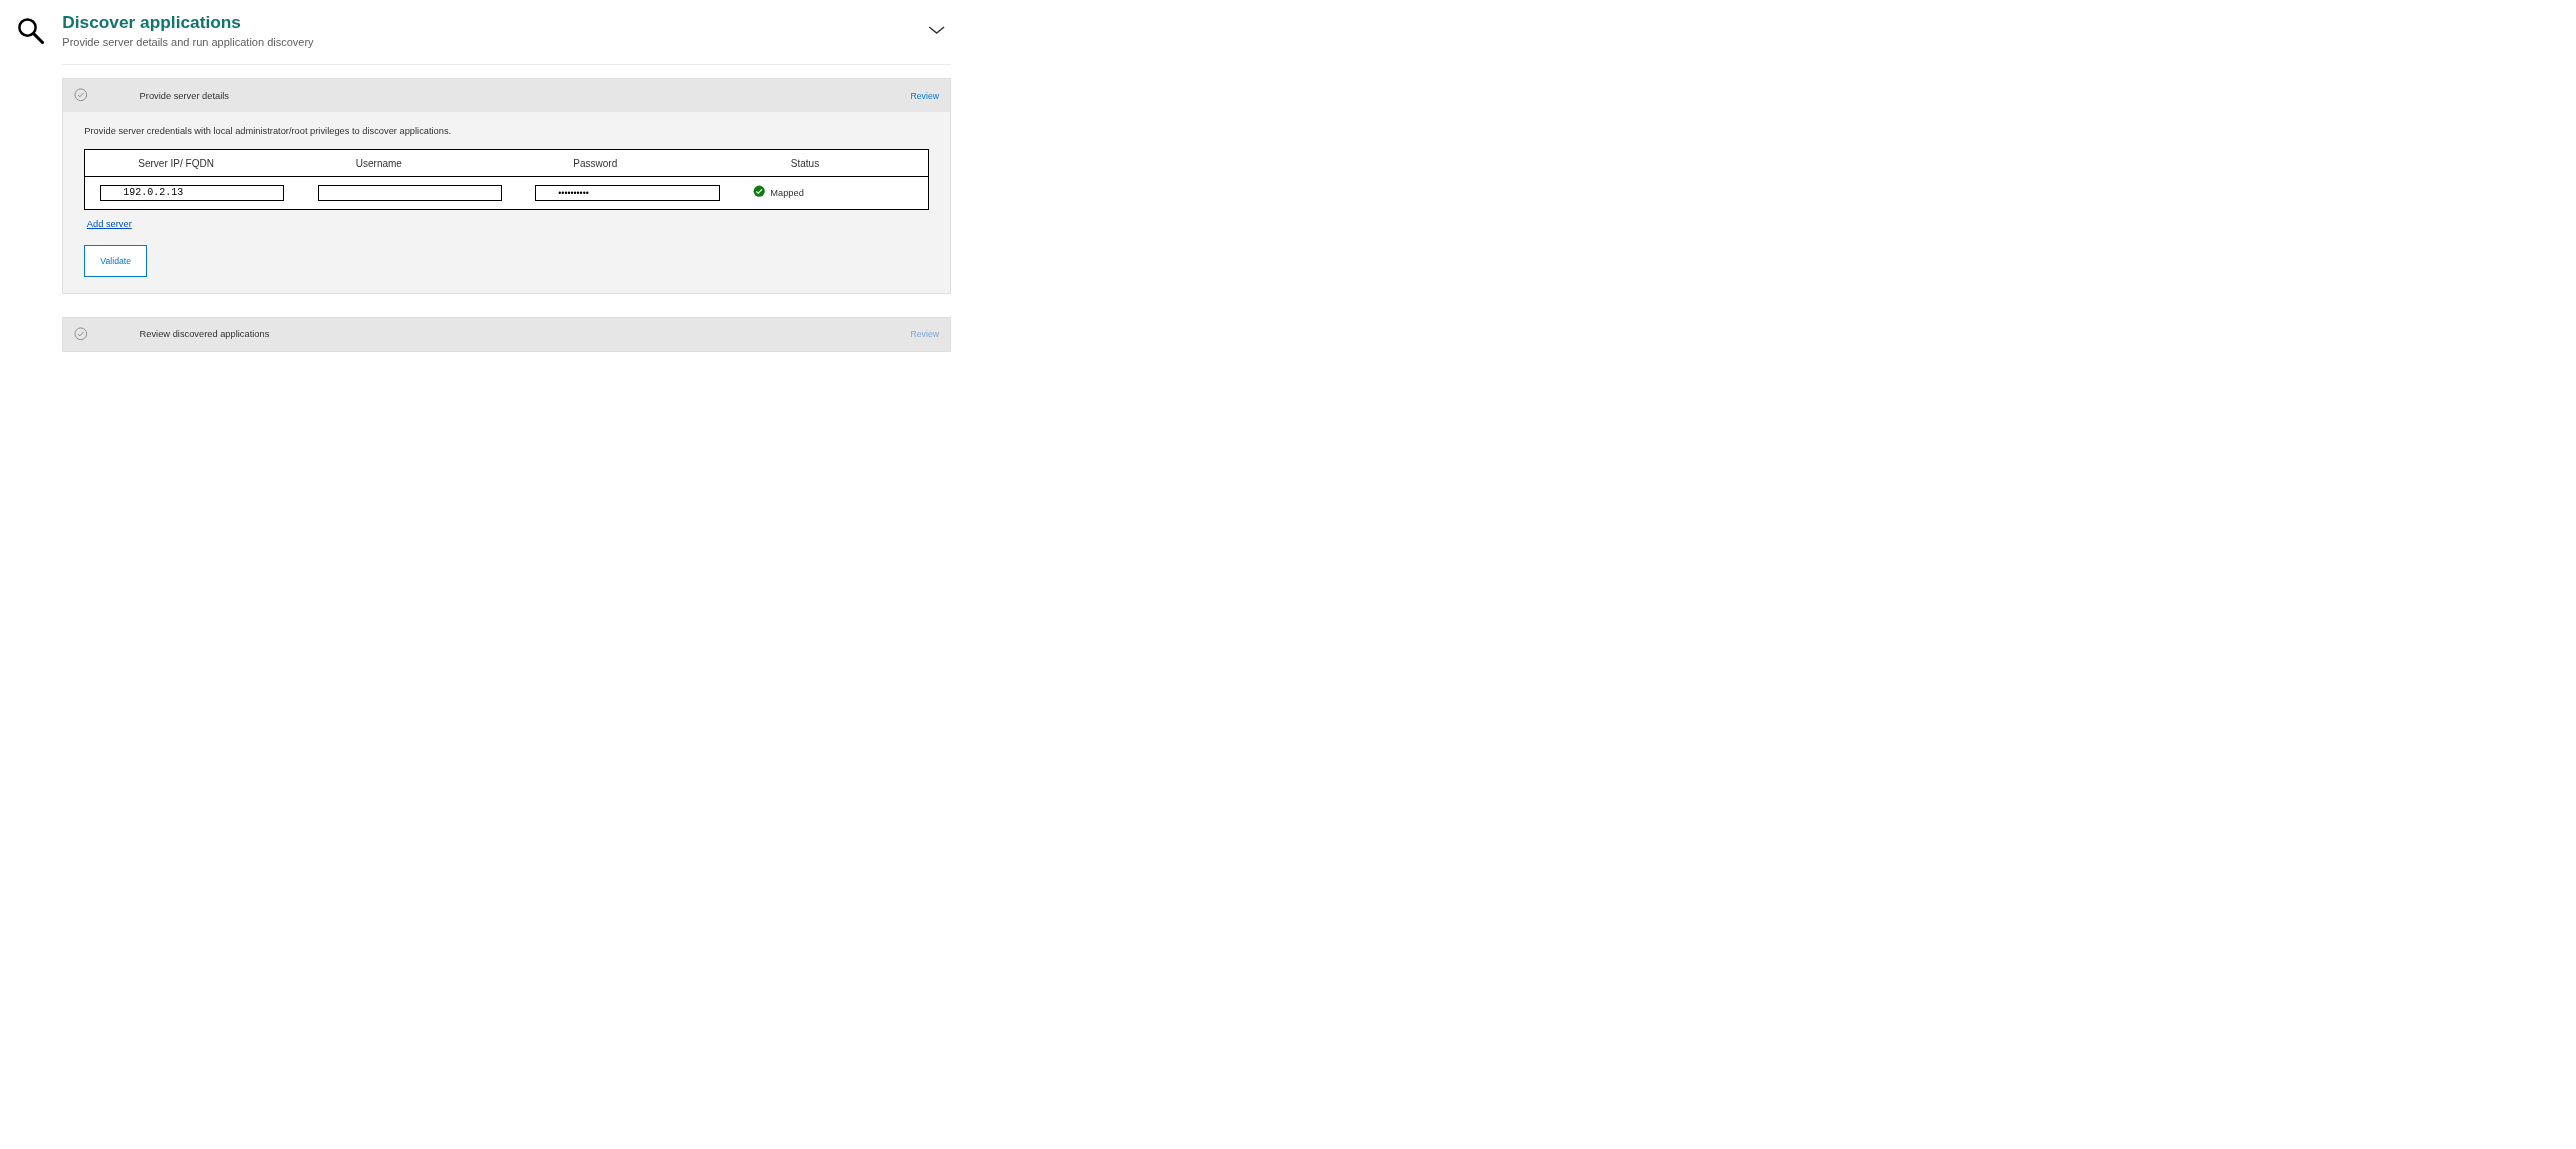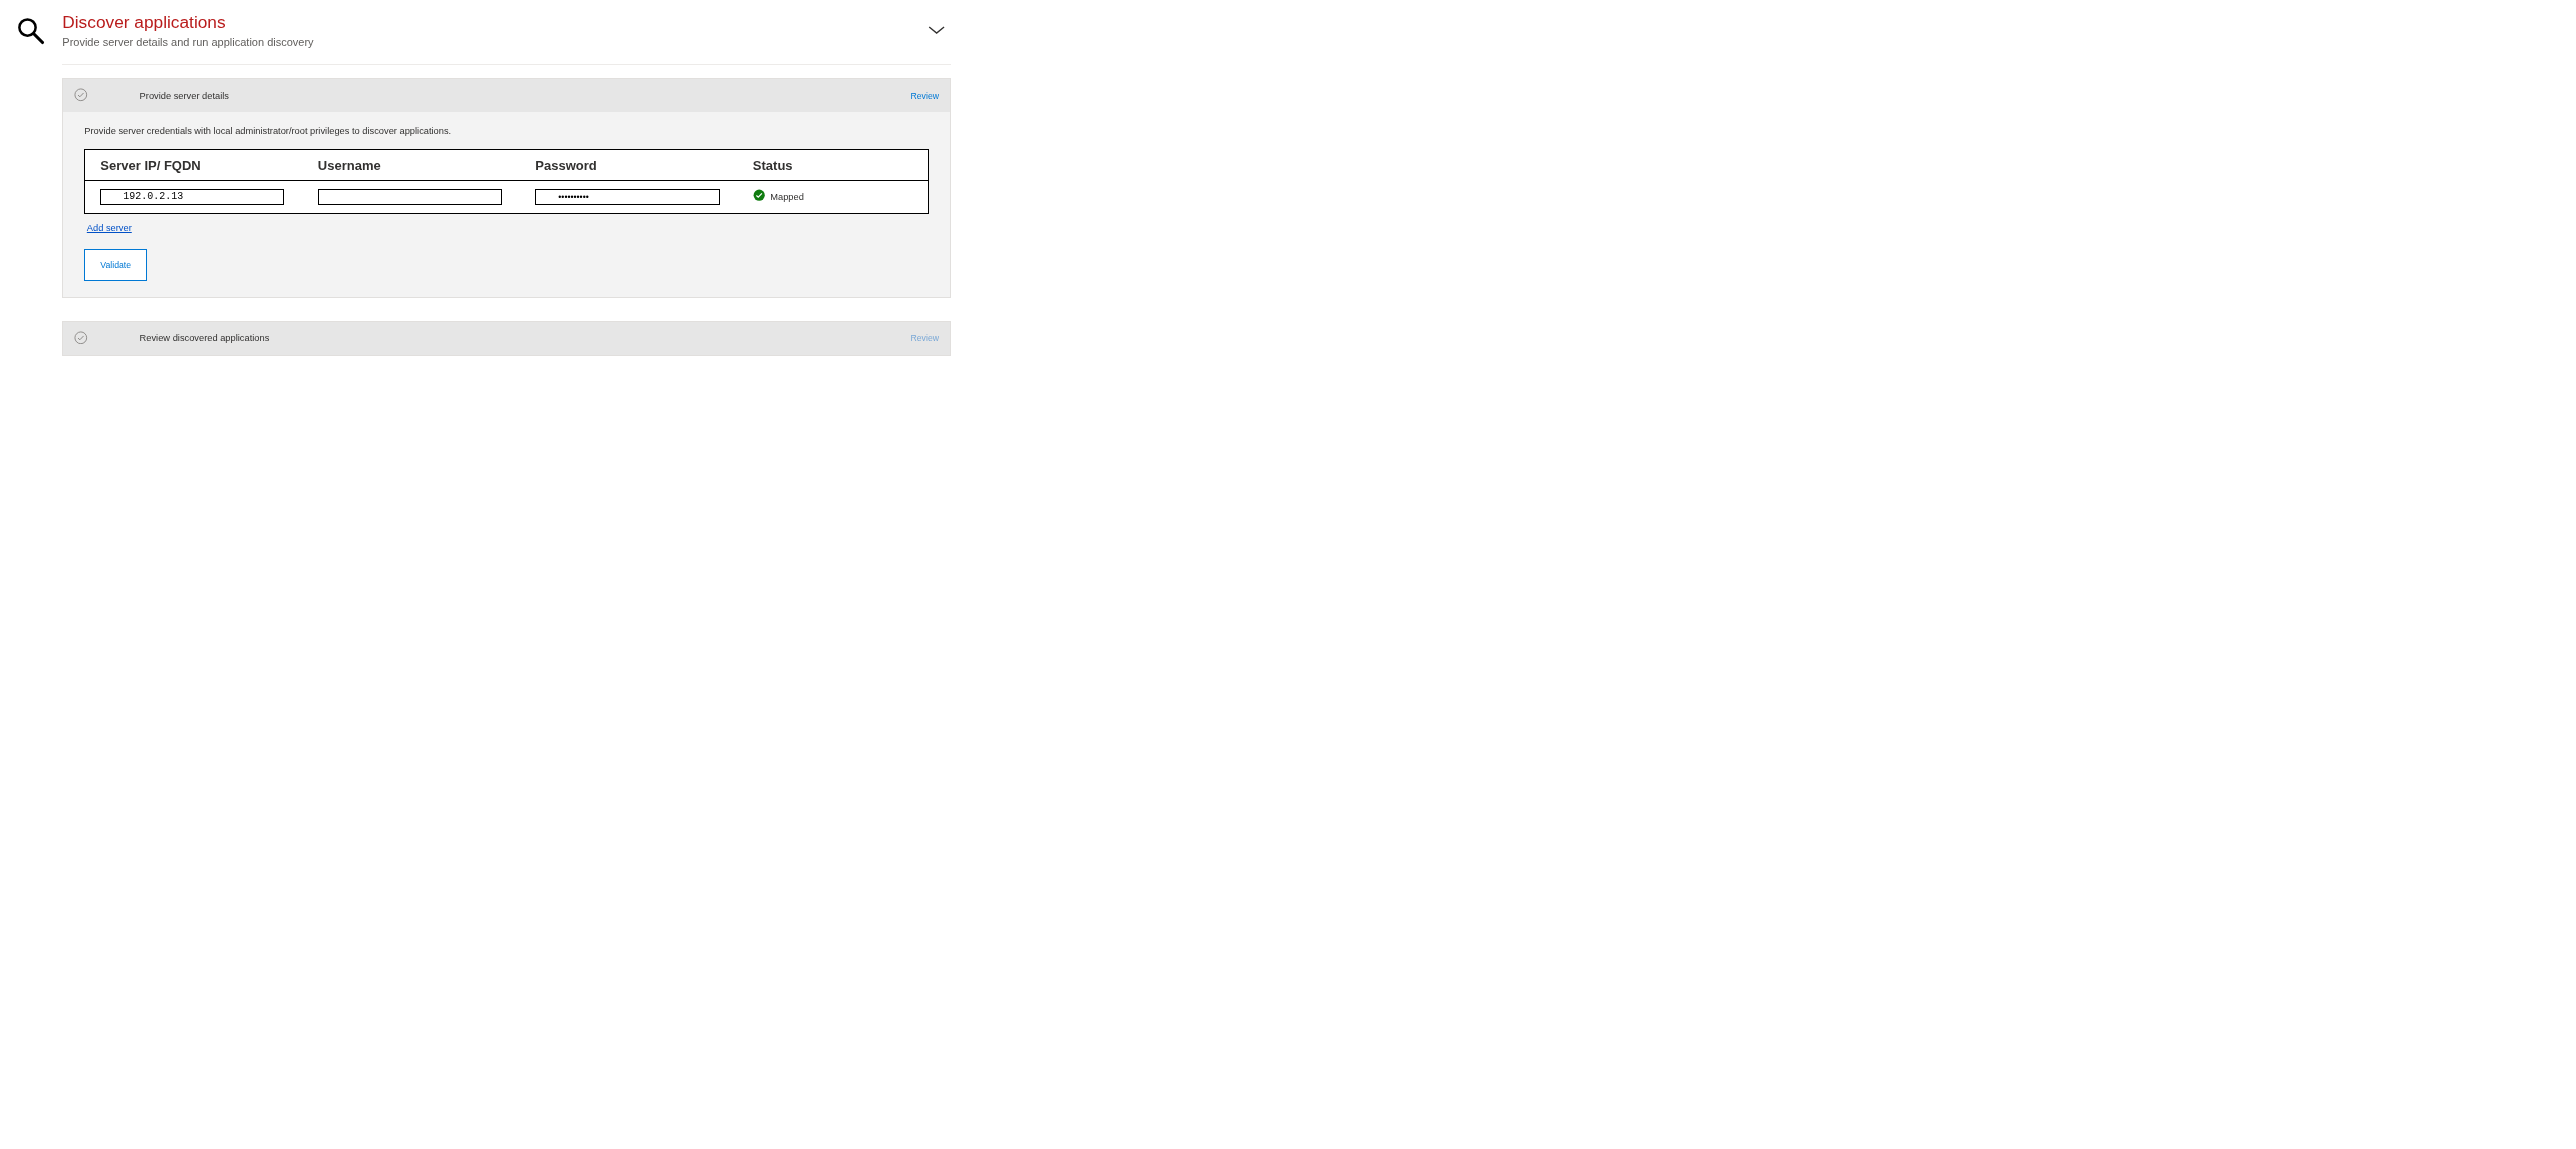--- a/index.html
+++ b/index.html
@@ -23,22 +23,22 @@
       flex: 1 1 auto;
       min-width: 0;
     }
     .header-row {
       display: flex;
       align-items: flex-start;
       justify-content: space-between;
     }
     .page-title {
       font-size: 17.3px;
-      font-weight: 400;
-      color: #b91c1c;
+      font-weight: 700;
+      color: #0f766e;
       line-height: 1.2;
     }
     .page-subtitle {
       font-size: 11px;
       color: #605e5c;
       margin-top: 2.5px;
     }
     .chevron-btn {
       background: none;
       border: none;
@@ -101,23 +101,24 @@
       display: grid;
       grid-template-columns: 1fr 1fr 1fr 0.8fr;
       gap: 17.3px;
       align-items: center;
     }
     .tbl-head {
       padding: 7.4px 15px;
       border-bottom: 0.9px solid #000000;
     }
     .tbl-head > div {
-      font-weight: 700;
-      font-size: 13px;
-      color: #323130;
+      font-weight: 400;
+      font-size: 10px;
+      color: #323130;
+      margin-left: 38px;
     }
     .tbl-row {
       padding: 7.4px 15px 8.7px 15px;
     }
     .cell-input {
       width: 92%;
       max-width: 198px;
       height: 16px;
       border: 0.6px solid #000000;
       padding: 0 22px;

